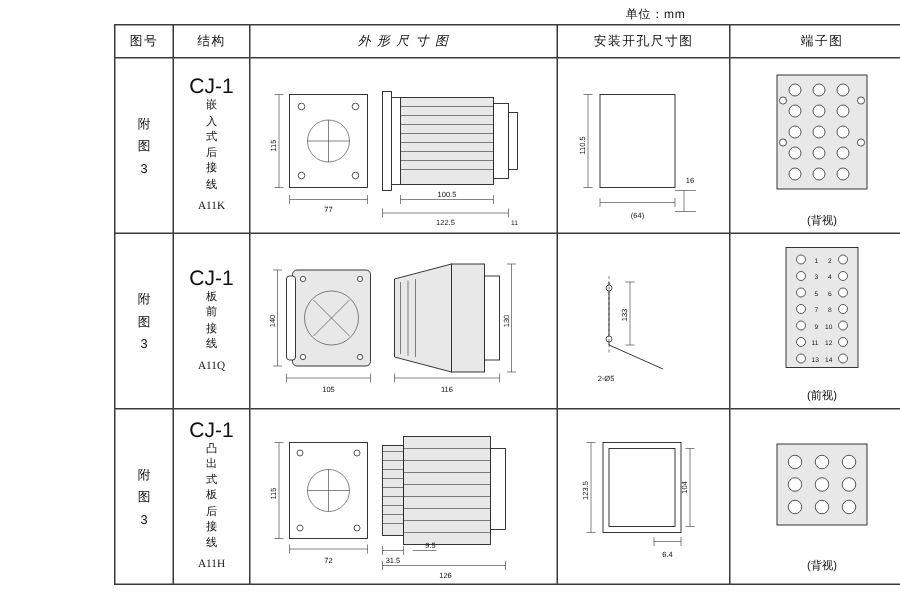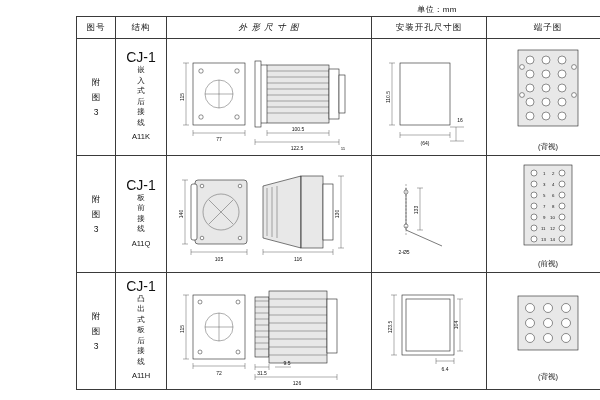--- a/index.html
+++ b/index.html
@@ -66,21 +66,21 @@
   .struct-cell {
     font-size: 7.5px;
     line-height: 11px;
     padding: 4px 2px;
   }
   .struct-cell .model { display: block; margin-bottom: 2px; font-size: 14px; }
   .struct-cell .vert {
     display: block;
     line-height: 10.5px;
   }
-  .struct-cell .code { display: block; margin-top: 3px; font-size: 7.5px; }
+  .struct-cell .code { display: block; margin-top: 3px; font-size: 7.5px; font-family: Liberation Serif, serif; }
 
   .draw-cell { position: relative; }
   .draw-cell svg { display: block; margin: 0 auto; }
 
   .term-caption {
     font-size: 7.5px;
     text-align: center;
     margin-top: 2px;
   }
 

